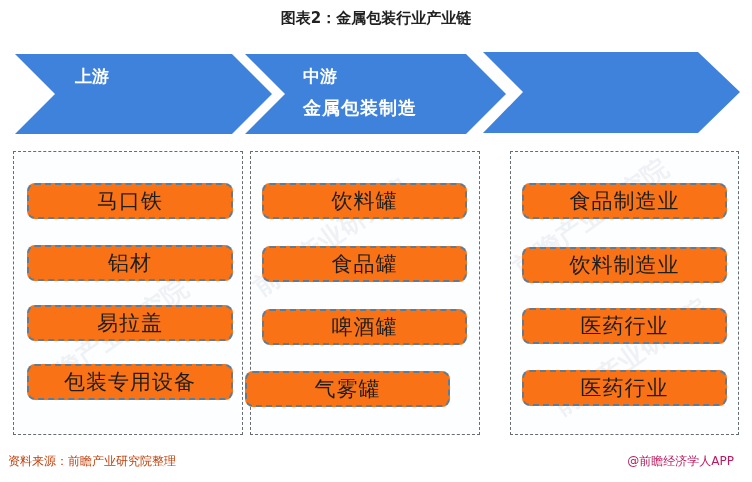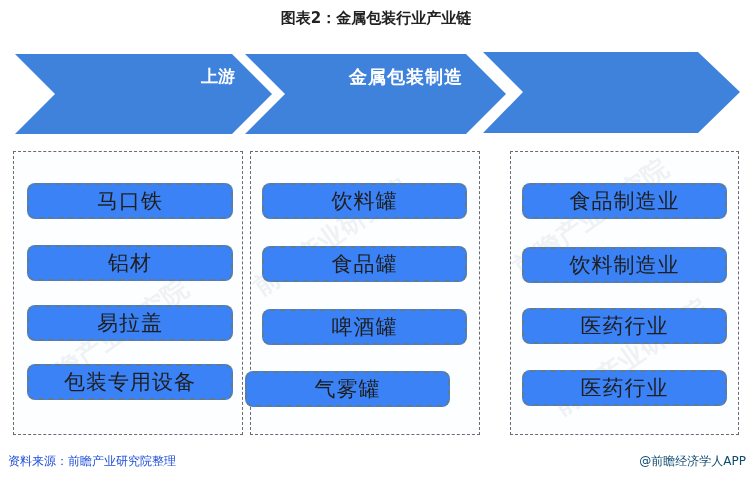--- a/index.html
+++ b/index.html
@@ -28,21 +28,21 @@
     .arrows-svg {
       position: absolute;
       left: 0;
       top: 0;
       width: 752px;
       height: 150px;
     }
     .stage-label {
       position: absolute;
       color: #ffffff;
-      text-align: right;
+      text-align: left;
       font-weight: bold;
       font-family: Liberation Sans, sans-serif;
       line-height: 1;
     }
     .stage-label .stage-name {
       display: block;
       font-size: 17px;
       margin-bottom: 14px;
     }
     .stage-label .stage-desc {
@@ -60,39 +60,39 @@
     }
     .item {
       position: absolute;
       height: 36px;
       border: 2px dashed #5f7c92;
       border-radius: 8px;
       box-sizing: border-box;
       display: flex;
       align-items: center;
       justify-content: center;
-      background: #3b82f6;
+      background: #f97316;
       font-family: Liberation Sans, sans-serif;
       font-size: 21px;
       color: #1e1e1e;
       letter-spacing: 1px;
     }
     .footer-left {
       position: absolute;
       left: 8px;
       top: 453px;
       font-size: 12px;
-      color: #1d4ed8;
+      color: #c2410c;
     }
     .footer-right {
       position: absolute;
-      right: 6px;
+      right: 18px;
       top: 453px;
       font-size: 12px;
-      color: #0c4a6e;
+      color: #be185d;
     }
     .watermark {
       position: absolute;
       color: rgba(180, 190, 200, 0.18);
       font-size: 26px;
       font-weight: bold;
       transform: rotate(-35deg);
       pointer-events: none;
       white-space: nowrap;
     }
@@ -105,20 +105,21 @@
 <svg class="arrows-svg" viewBox="0 0 752 150" xmlns="http://www.w3.org/2000/svg">
   <polygon points="15,54 232,54 272,94 232,134 15,134 55,94" fill="#3f82dc"></polygon>
   <polygon points="245,54 466,54 506,94 466,134 245,134 285,94" fill="#3f82dc"></polygon>
   <polygon points="483,52 698,52 740,92 698,133 483,133 523,92" fill="#3f82dc"></polygon>
 </svg>
 
 <div class="stage-label" style="left:75px; top:68px; width:160px;">
   <span class="stage-name">上游</span>
 </div>
 <div class="stage-label" style="left:303px; top:68px; width:160px;">
+  <span class="stage-name">中游</span>
   <span class="stage-desc">金属包装制造</span>
 </div>
 <div class="stage-label" style="left:533px; top:66px; width:160px;">
 </div>
 
 <div class="panel" style="left:13px; width:230px;"></div>
 <div class="panel" style="left:250px; width:230px;"></div>
 <div class="panel" style="left:510px; width:229px;"></div>
 
 <div class="watermark" style="left:20px; top:320px;">前瞻产业研究院</div>

